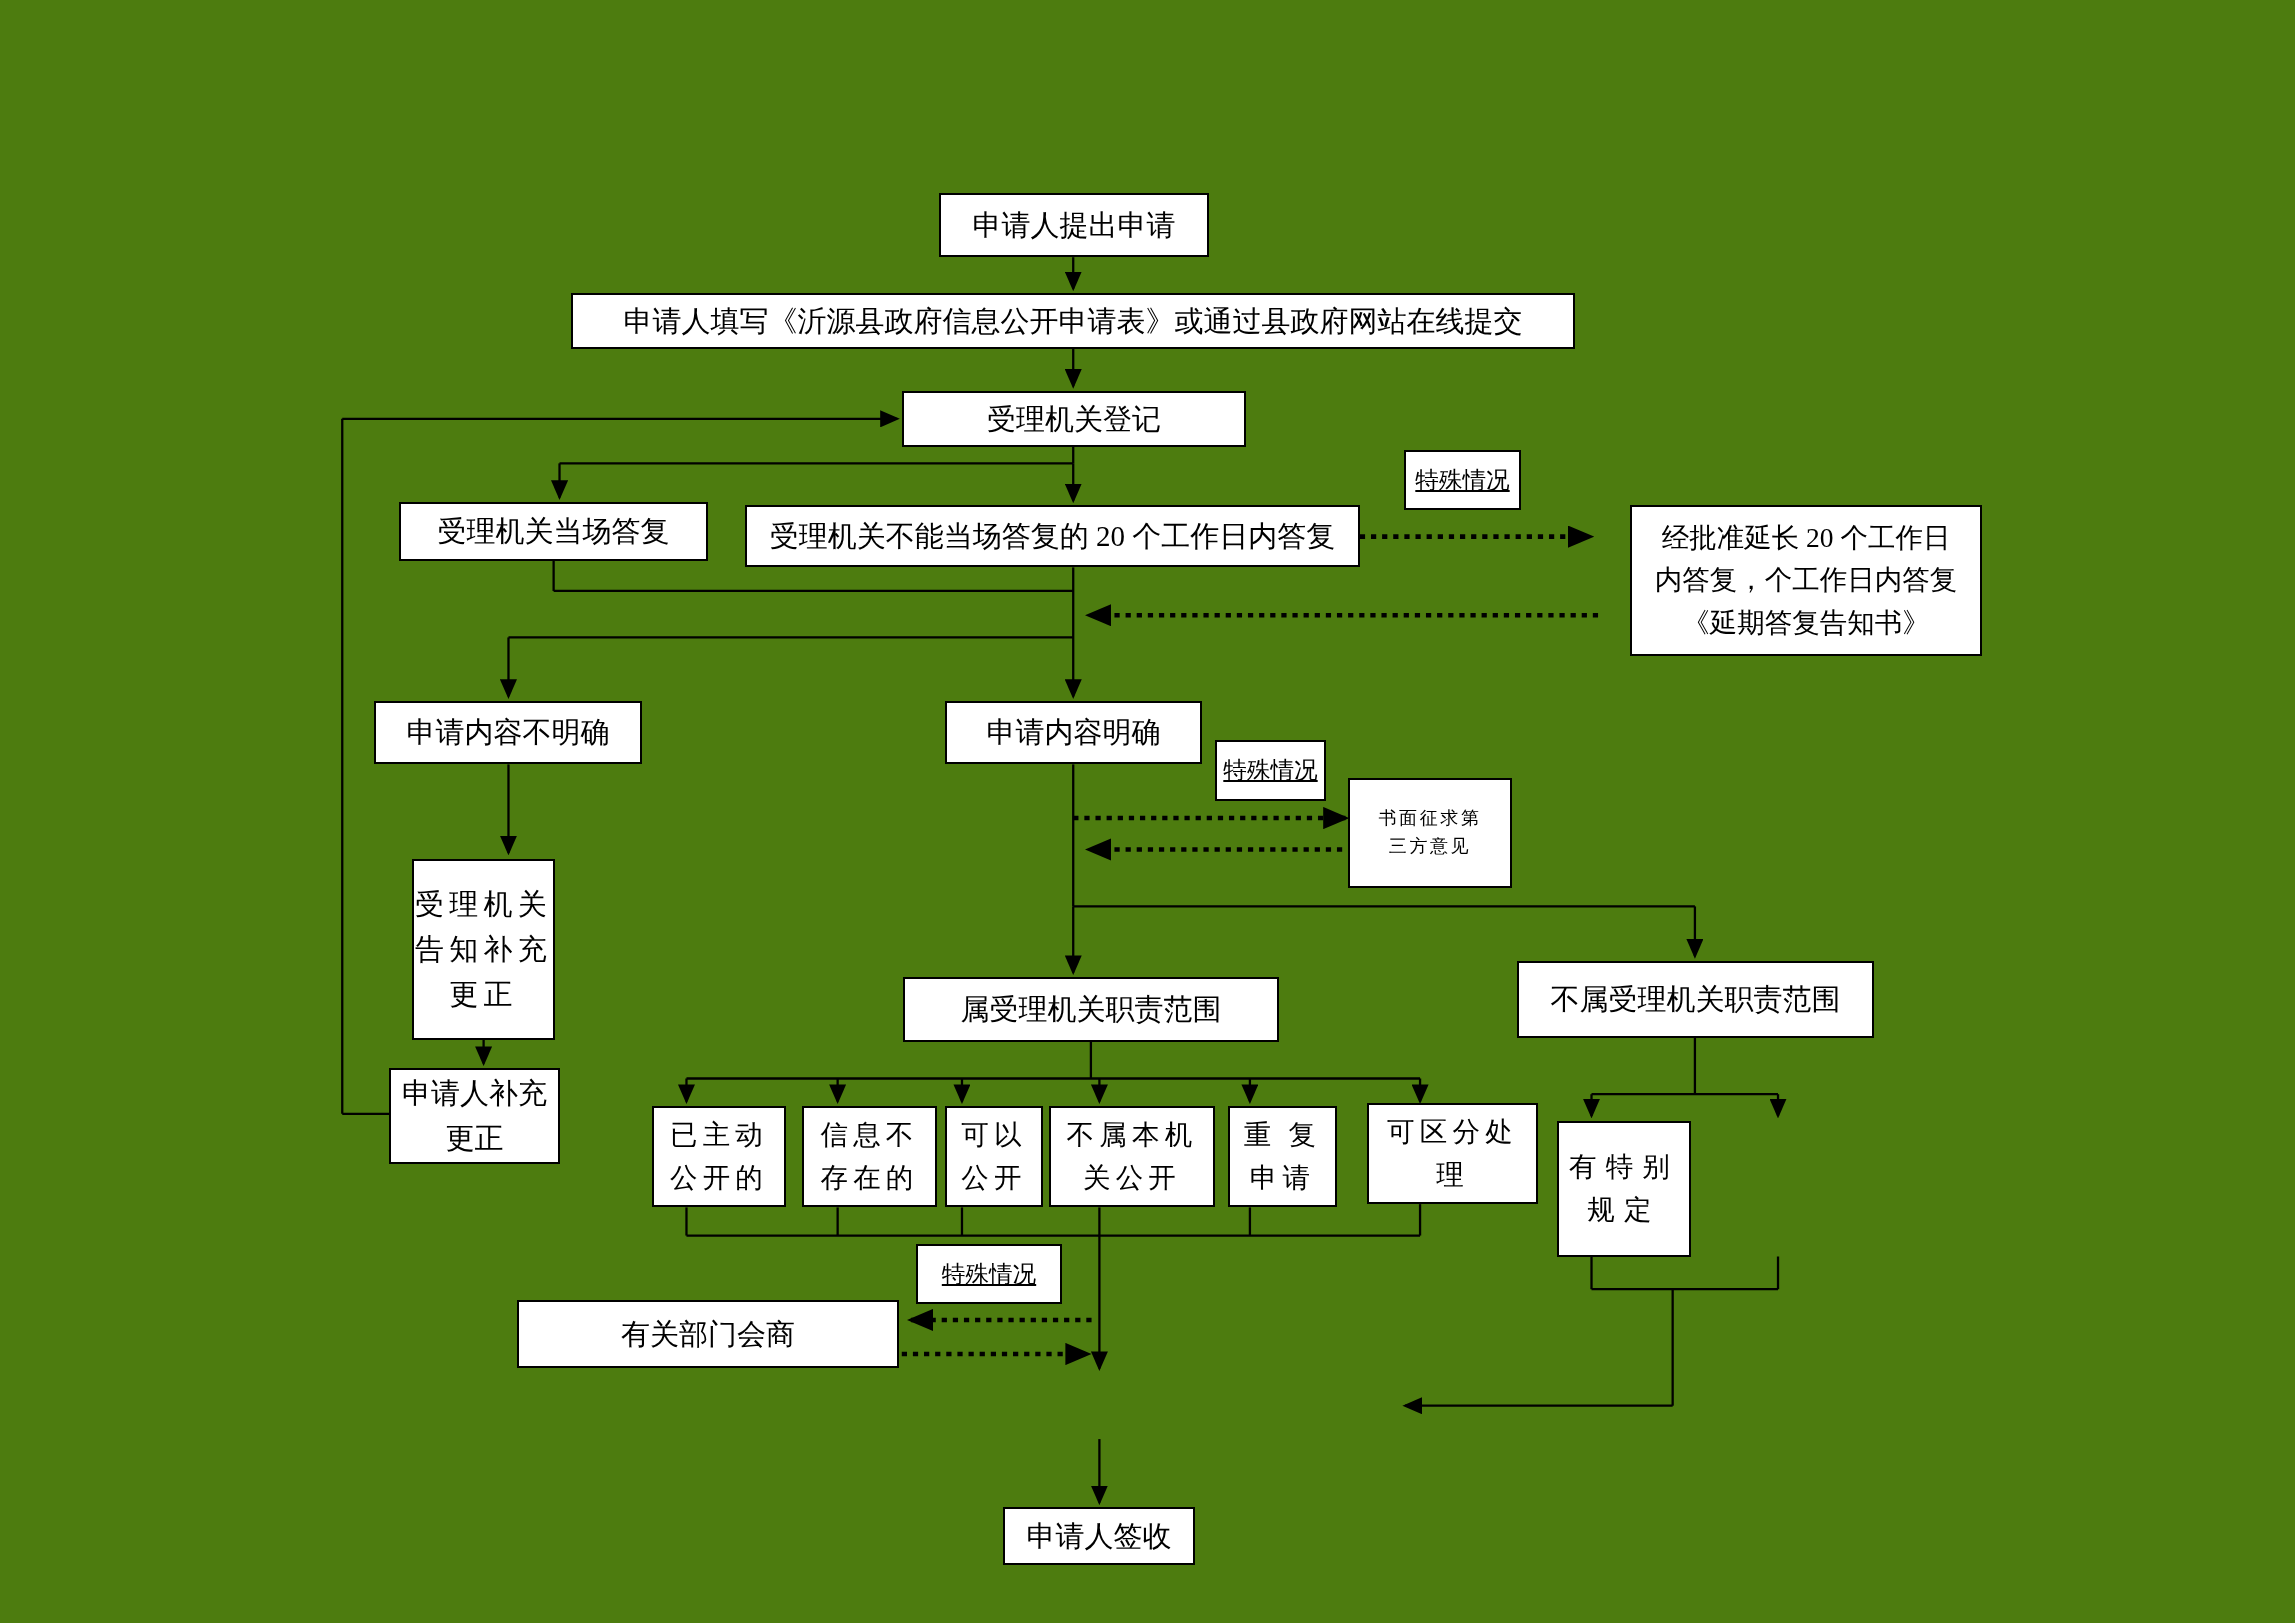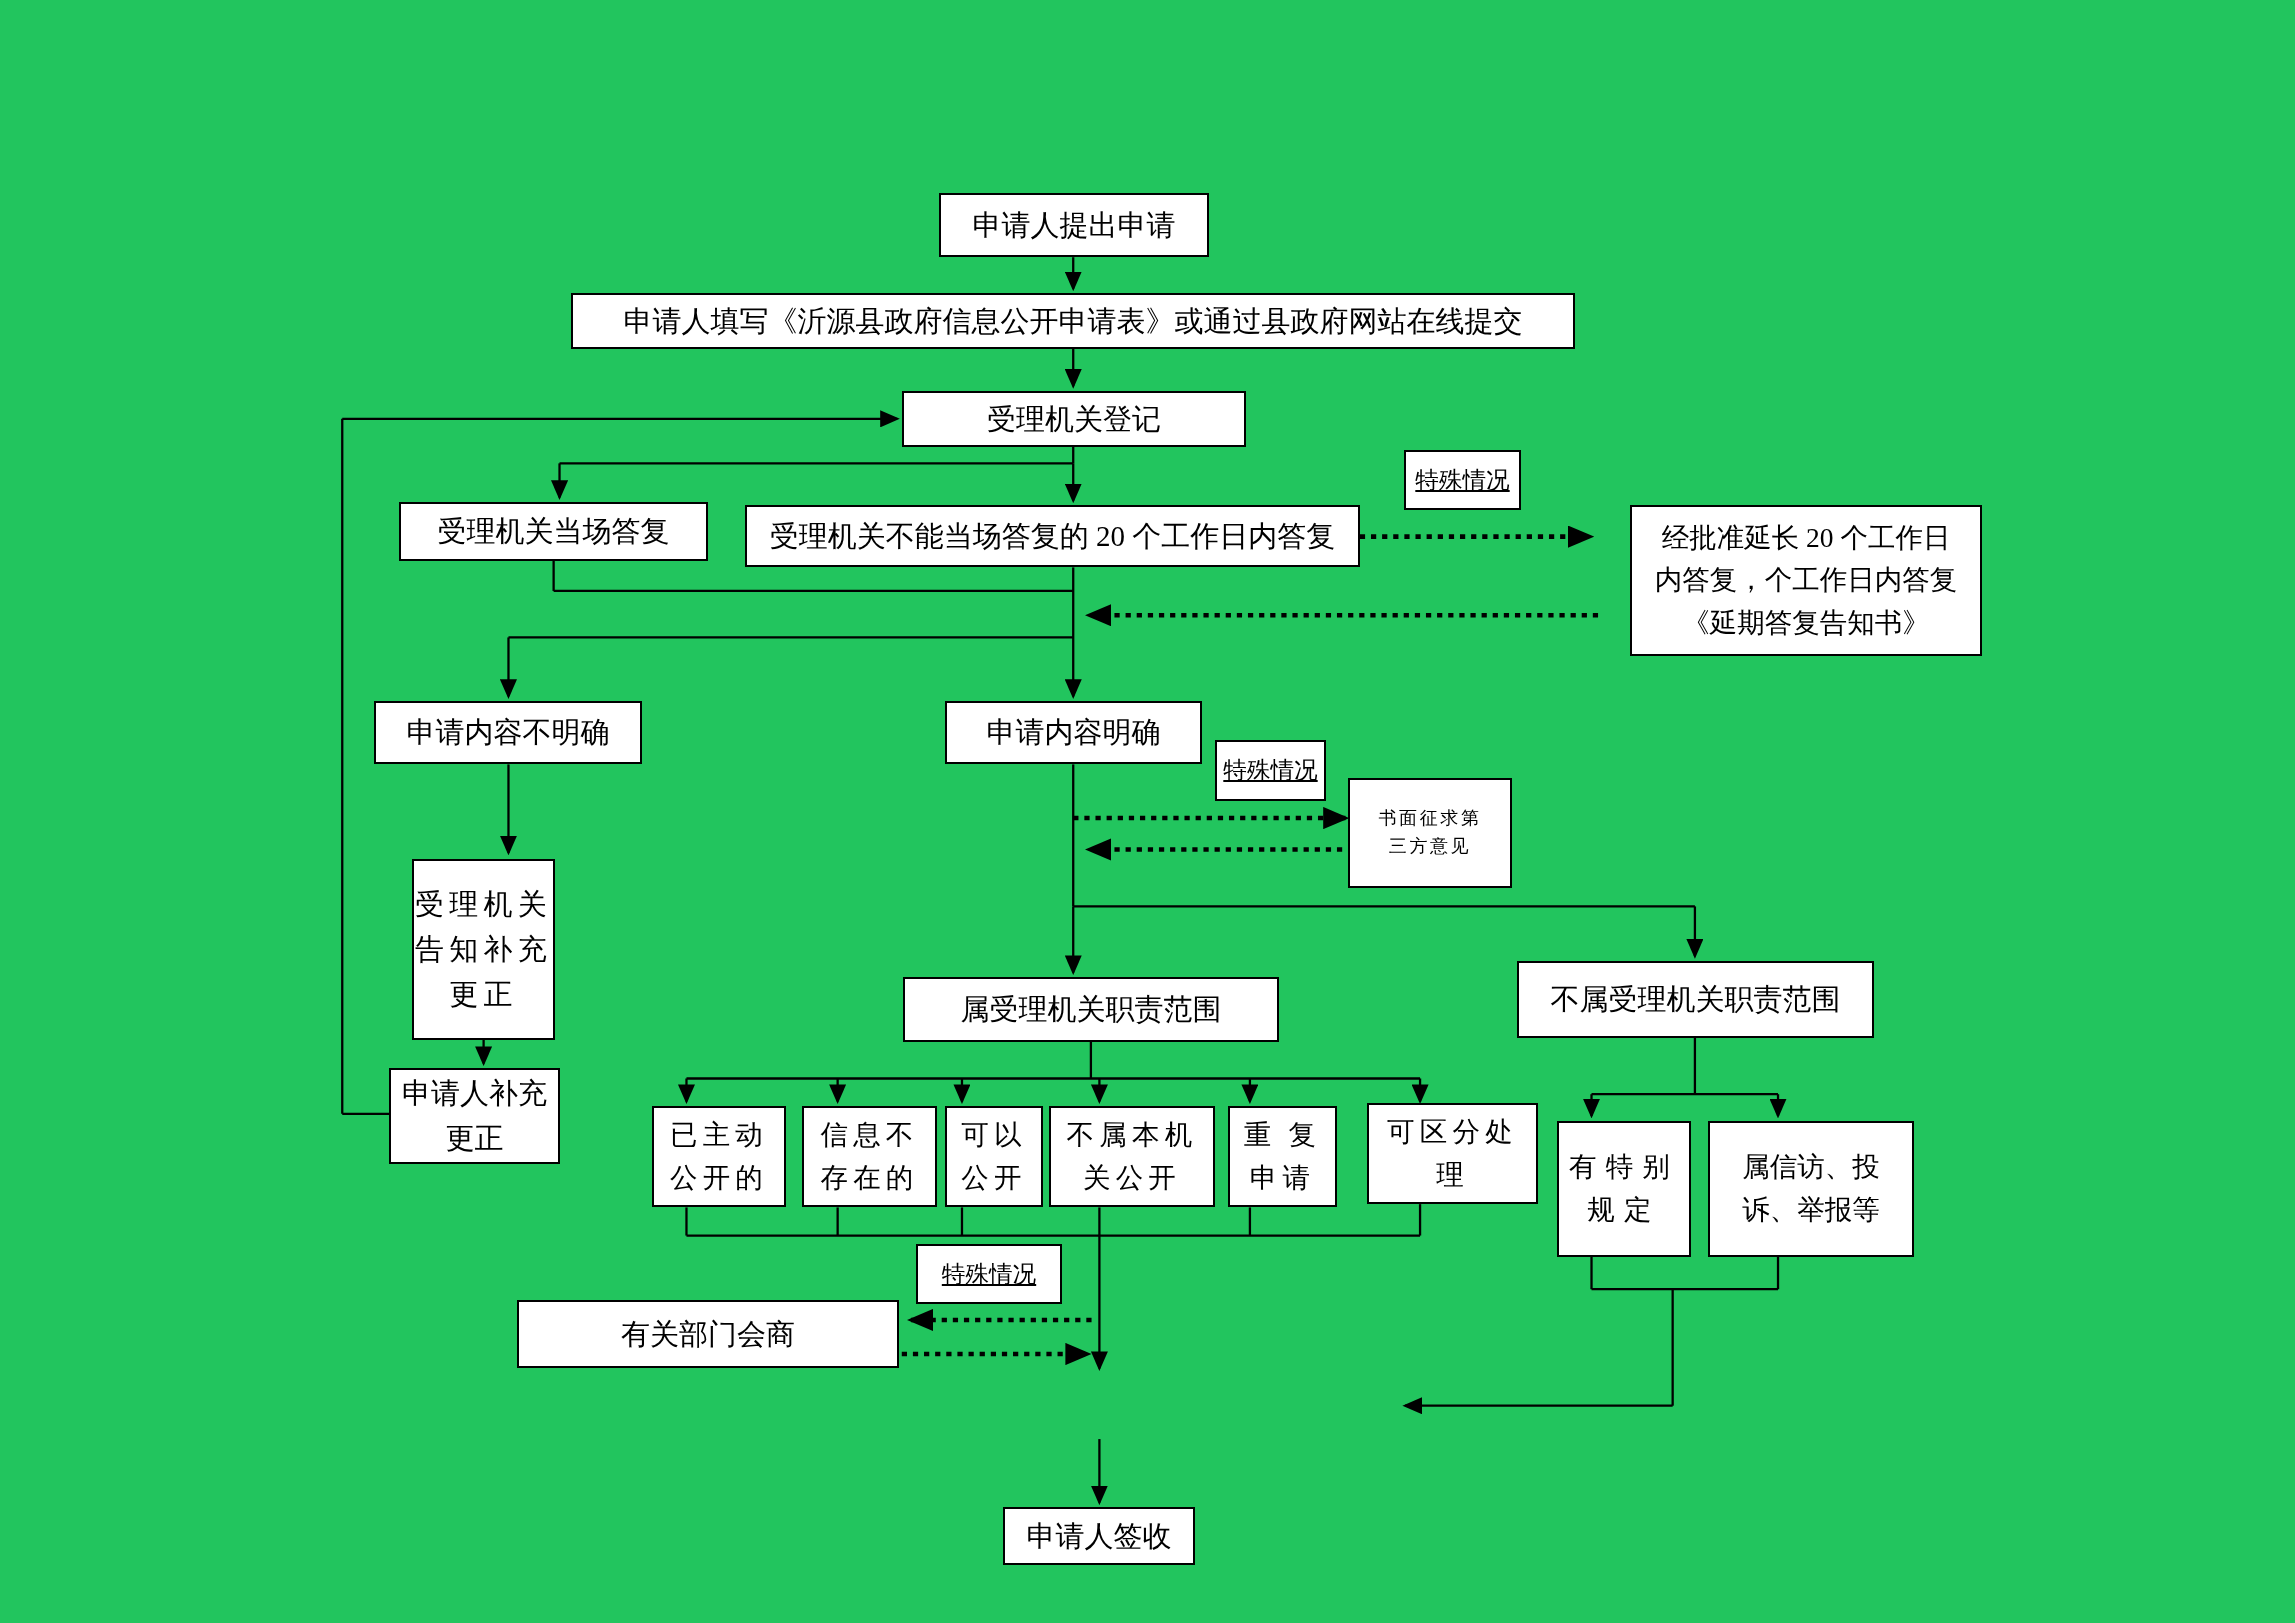--- a/index.html
+++ b/index.html
@@ -1,17 +1,17 @@
 <!DOCTYPE html>
 <html style="font-size:10.5px"><head>
 <meta charset="utf-8">
 <style>
   html,body{margin:0;padding:0;background:#ffffff;}
   body{width:2295px;height:1623px;font-family:"Liberation Serif","DejaVu Serif",serif;}
-  #canvas{position:relative;width:2295px;height:1623px;background:#22c55e;overflow:hidden;}
+  #canvas{position:relative;width:2295px;height:1623px;background:#4d7c0f;overflow:hidden;}
   #connectors{position:absolute;left:0;top:0;width:2295px;height:1623px;}
   .node{
     position:absolute;box-sizing:border-box;border:2.6px solid #000;background:#fff;
     display:flex;flex-direction:column;justify-content:center;align-items:center;
     text-align:center;color:#000;font-size:29px;line-height:1.55;z-index:2;
   }
   .node .ln{display:block;white-space:pre;}
   .small{font-size:23.6px;text-decoration:underline;}
   .f42{font-size:27.5px;margin-left:32px;}
   .f40{font-size:18px;letter-spacing:2.6px;}
@@ -157,24 +157,20 @@
   </div>
   <div class="node f42 sp8" style="left:1335px;top:1103px;width:171px;height:101px">
     <span class="ln">可区分处</span>
     <span class="ln">理</span>
   </div>
 
   <div class="node f42 sp14" style="left:1525px;top:1121px;width:134px;height:136px">
     <span class="ln">有特别</span>
     <span class="ln">规定</span>
   </div>
-  <div class="node f42" style="left:1676px;top:1121px;width:206px;height:136px">
-    <span class="ln">属信访、投</span>
-    <span class="ln">诉、举报等</span>
-  </div>
 
   <div class="node" style="left:517px;top:1300px;width:382px;height:68px">
       <span class="ln">有关部门会商</span>
     </div>
   <div class="node" style="left:1003px;top:1507px;width:192px;height:58px">
       <span class="ln">申请人签收</span>
     </div>
 
   <div class="node small" style="left:1404px;top:450px;width:117px;height:60px">
       <span class="ln">特殊情况</span>

